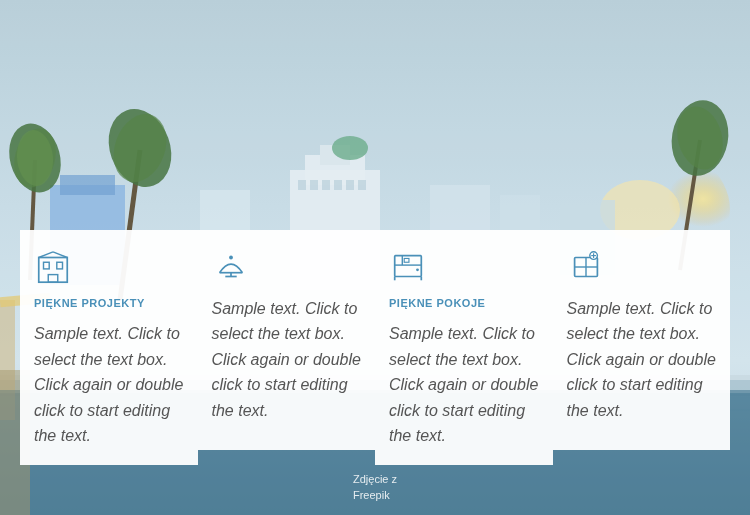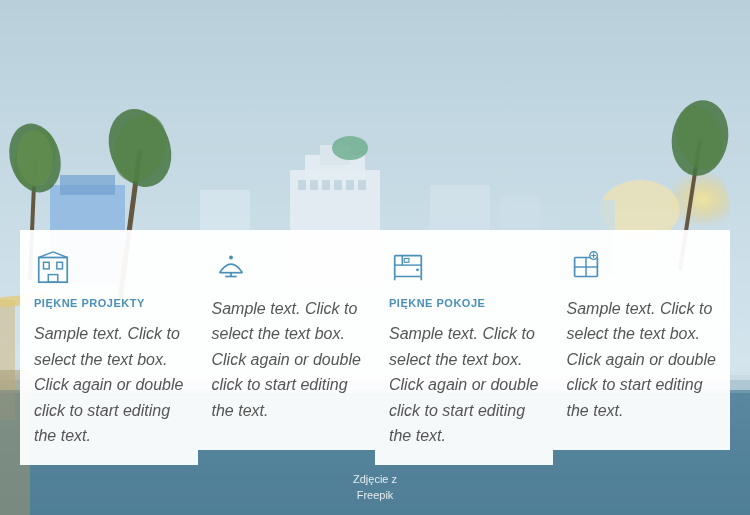--- a/index.html
+++ b/index.html
@@ -77,21 +77,20 @@
       line-height: 1.6;
       font-style: italic;
     }
 
     .photo-credit {
       position: absolute;
       bottom: 12px;
       left: 50%;
       transform: translateX(-50%);
       z-index: 10;
-      text-align: center;
       color: rgba(255,255,255,0.85);
       font-size: 11px;
       line-height: 1.4;
     }
 
     
     .scene {
       position: absolute;
       inset: 0;
       z-index: 2;

